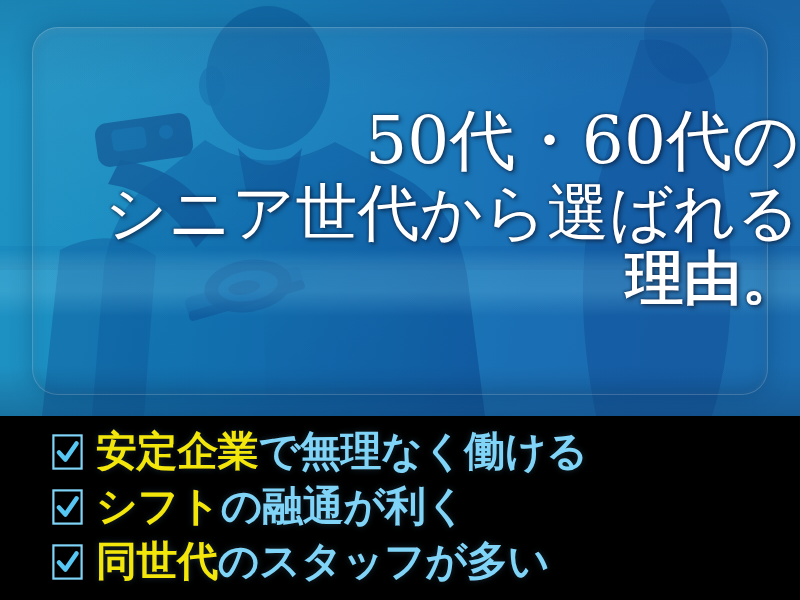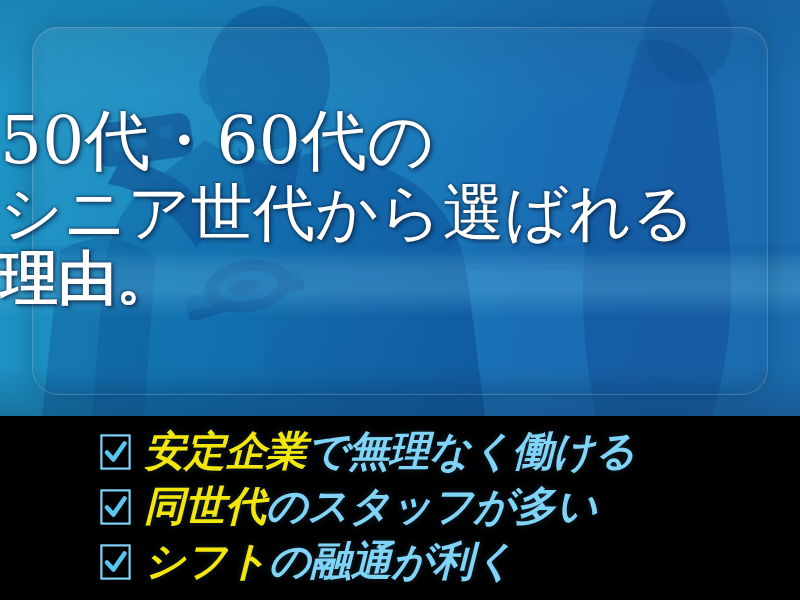--- a/index.html
+++ b/index.html
@@ -78,21 +78,21 @@
 
   
   .headline {
     position: absolute;
     left: 0;
     top: 0;
     width: 800px;
     height: 416px;
     display: flex;
     flex-direction: column;
-    align-items: flex-start;
+    align-items: flex-end;
     justify-content: center;
     color: #ffffff;
     text-align: center;
     font-family: "DejaVu Serif", "Liberation Serif", serif;
     letter-spacing: .01em;
     text-shadow:
        0 0 2px rgba(20,40,75,.65),
        2px 2px 4px rgba(12,30,60,.70),
       -1px -1px 3px rgba(12,30,60,.40);
   }
@@ -123,22 +123,21 @@
     width: 800px;
     height: 184px;
     background: #000000;
     padding: 8px 0 0 0;
     box-sizing: border-box;
   }
   .bullet-row {
     display: flex;
     align-items: center;
     height: 55px;
-    padding-left: 100px;
-    font-style: italic;
+    padding-left: 52px;
   }
   .checkbox {
     flex: 0 0 auto;
     width: 31px;
     height: 36px;
     margin-right: 13px;
     position: relative;
   }
   .checkbox svg { display: block; }
 
@@ -245,27 +244,27 @@
       <span class="bullet-text"><span class="t-accent">安定企業</span><span class="t-main">で無理なく働ける</span></span>
     </div>
 
     <div class="bullet-row">
       <span class="checkbox">
         <svg width="31" height="36" viewBox="0 0 31 36" xmlns="http://www.w3.org/2000/svg">
           <rect x="1.4" y="1.4" width="28.2" height="33.2" fill="none" stroke="#7fd4f7" stroke-width="2.2"></rect>
           <path d="M7 18.5 L13.4 25.5 L24.5 9.5" fill="none" stroke="#56c6f2" stroke-width="4.6" stroke-linecap="round" stroke-linejoin="round"></path>
         </svg>
       </span>
-      <span class="bullet-text"><span class="t-accent">同世代</span><span class="t-main">のスタッフが多い</span></span>
+      <span class="bullet-text"><span class="t-accent">シフト</span><span class="t-main">の融通が利く</span></span>
     </div>
 
     <div class="bullet-row">
       <span class="checkbox">
         <svg width="31" height="36" viewBox="0 0 31 36" xmlns="http://www.w3.org/2000/svg">
           <rect x="1.4" y="1.4" width="28.2" height="33.2" fill="none" stroke="#7fd4f7" stroke-width="2.2"></rect>
           <path d="M7 18.5 L13.4 25.5 L24.5 9.5" fill="none" stroke="#56c6f2" stroke-width="4.6" stroke-linecap="round" stroke-linejoin="round"></path>
         </svg>
       </span>
-      <span class="bullet-text"><span class="t-accent">シフト</span><span class="t-main">の融通が利く</span></span>
+      <span class="bullet-text"><span class="t-accent">同世代</span><span class="t-main">のスタッフが多い</span></span>
     </div>
 
   </div>
 </div>
 
 </body></html>

